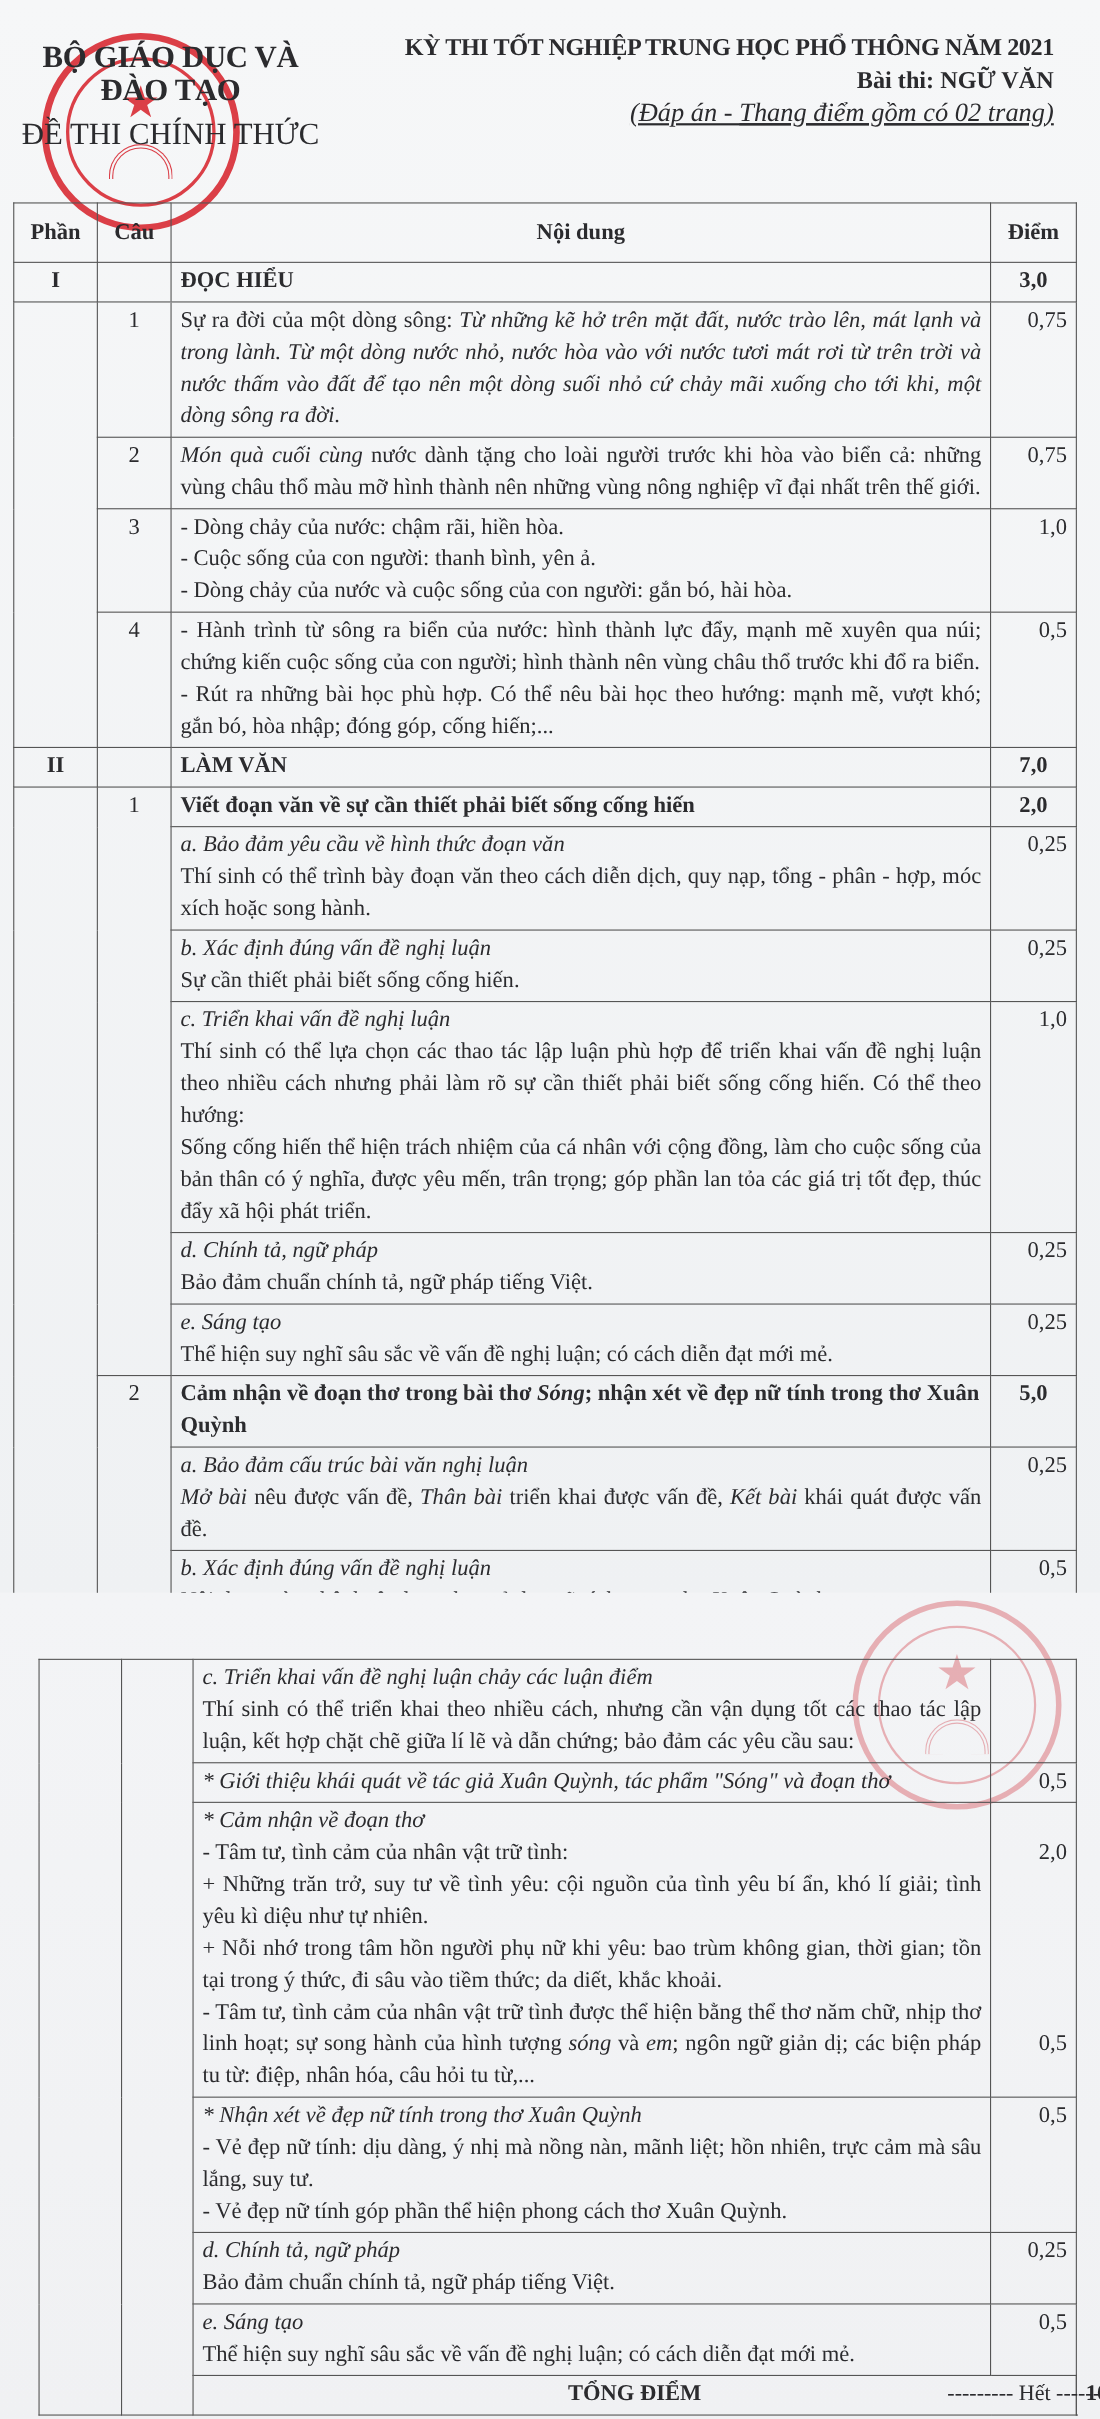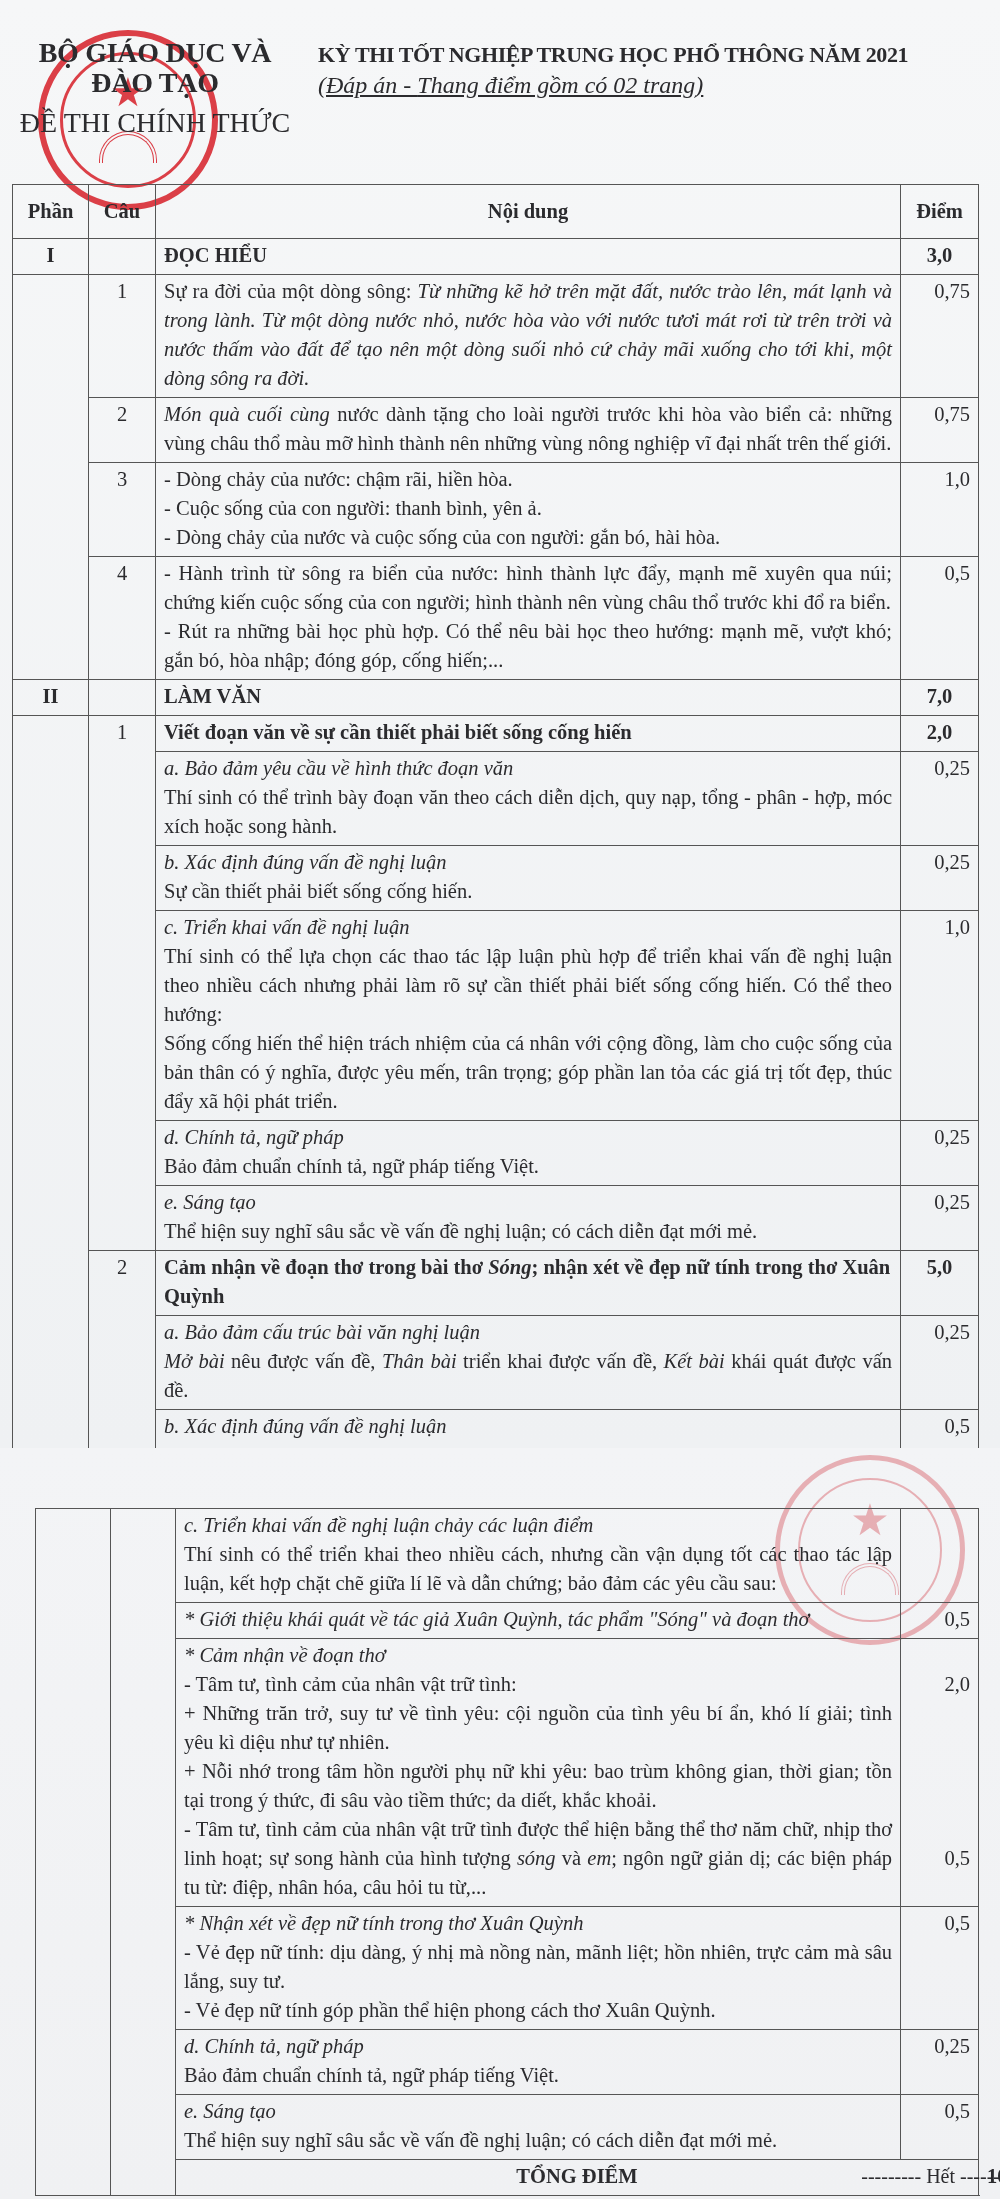--- a/index.html
+++ b/index.html
@@ -18,22 +18,22 @@
     position: absolute; left: 0; top: 1448px; width: 1000px; height: 751px;
     background: linear-gradient(180deg, #f3f4f6 0%, #f0f1f3 100%);
   }
   .hdr-left {
     position: absolute; left: 10px; top: 38px; width: 290px;
     text-align: center; font-size: 28px; line-height: 30px;
   }
   .hdr-left .org { font-weight: bold; letter-spacing: -0.3px; }
   .hdr-left .sub { font-weight: normal; margin-top: 10px; }
   .hdr-right {
-    position: absolute; left: 318px; top: 40px; width: 640px;
-    text-align: left; font-size: 22px; line-height: 30px;
+    position: absolute; left: 318px; top: 28px; width: 640px;
+    text-align: right; font-size: 22px; line-height: 30px;
   }
   .hdr-right .t1 { font-weight: bold; letter-spacing: -0.4px; }
   .hdr-right .t2 { font-weight: bold; }
   .hdr-right .t3 { font-weight: bold; }
   .hdr-right .t4 { font-style: italic; font-size: 24px; text-decoration: underline; }
   .hdr-right .t4 .u { text-decoration: underline; }
 
   table.grid {
     position: absolute; border-collapse: collapse; table-layout: fixed;
     font-size: 20.5px; line-height: 29px;
@@ -101,20 +101,21 @@
     <span class="wheel"></span>
   </div>
 
   <div class="hdr-left">
     <div class="org">BỘ GIÁO DỤC VÀ ĐÀO TẠO</div>
     <div class="sub">ĐỀ THI CHÍNH THỨC</div>
   </div>
 
   <div class="hdr-right">
     <div class="t1">KỲ THI TỐT NGHIỆP TRUNG HỌC PHỔ THÔNG NĂM 2021</div>
+    <div class="t3">Bài thi: NGỮ VĂN</div>
     <div class="t4"><span>(Đáp án - </span><span class="u">Thang điểm gồm có 02 trang</span><span>)</span></div>
   </div>
 
   <table class="grid" id="t1">
     <colgroup>
       <col style="width:76px">
         <col style="width:67px">
         <col style="width:745px">
         <col style="width:78px">
     </colgroup>

